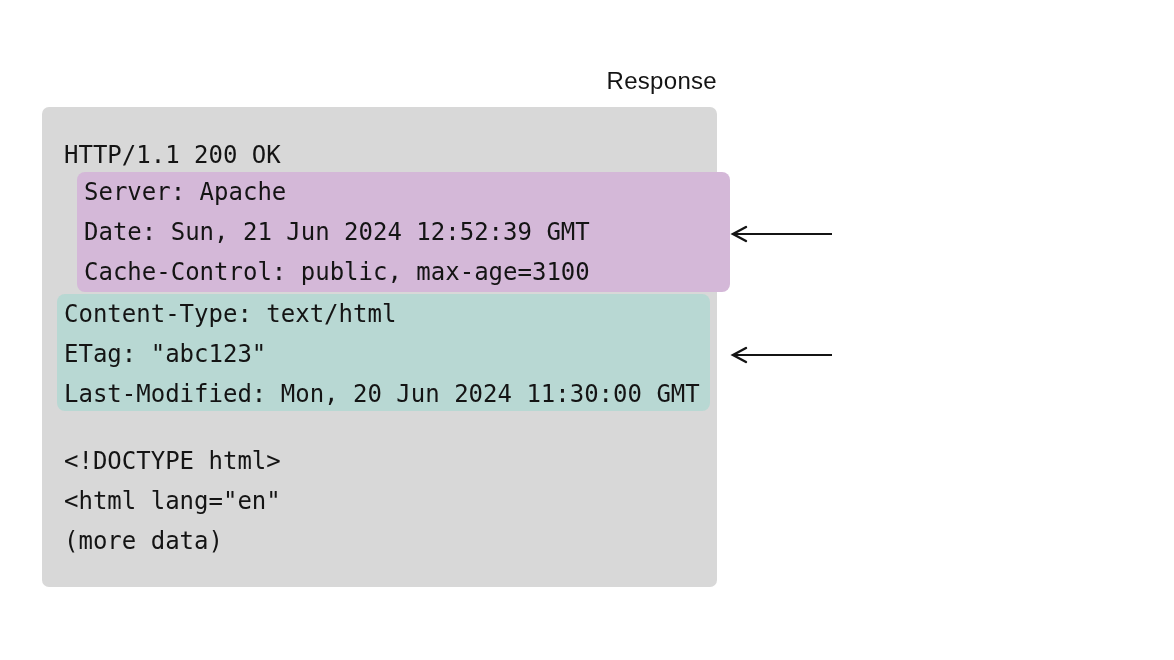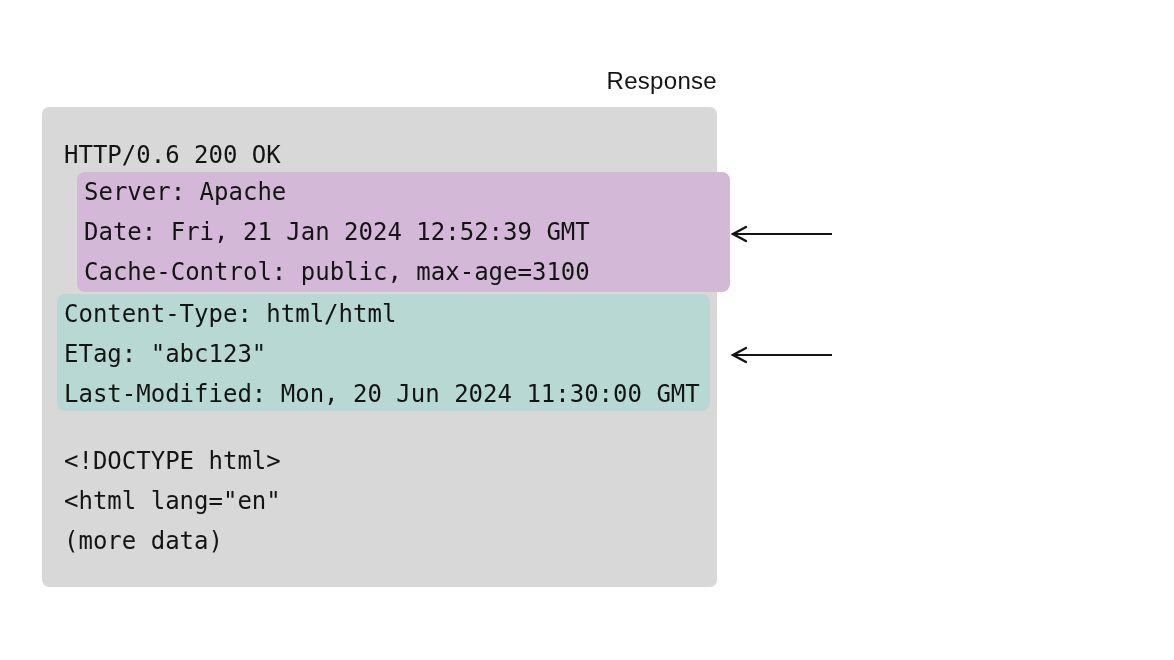--- a/index.html
+++ b/index.html
@@ -96,30 +96,30 @@
 </style>
 </head>
 <body>
 
 <div class="canvas">
 
   <div class="title">Response</div>
 
   <div class="response-box">
 
-    <div class="code-line status-line">HTTP/0.6 200 OK</div>
+    <div class="code-line status-line">HTTP/1.1 200 OK</div>
 
     <div class="hl-block hl-response">
       <div class="code-line">Server: Apache</div>
-      <div class="code-line">Date: Fri, 21 Jan 2024 12:52:39 GMT</div>
+      <div class="code-line">Date: Sun, 21 Jun 2024 12:52:39 GMT</div>
       <div class="code-line">Cache-Control: public, max-age=3100</div>
     </div>
 
     <div class="hl-block hl-representation">
-      <div class="code-line">Content-Type: html/html</div>
+      <div class="code-line">Content-Type: text/html</div>
       <div class="code-line">ETag: "abc123"</div>
       <div class="code-line">Last-Modified: Mon, 20 Jun 2024 11:30:00 GMT</div>
     </div>
 
     <div class="body-block">
       <div class="code-line">&lt;!DOCTYPE html&gt;</div>
       <div class="code-line">&lt;html lang="en"</div>
       <div class="code-line">(more data)</div>
     </div>
 

